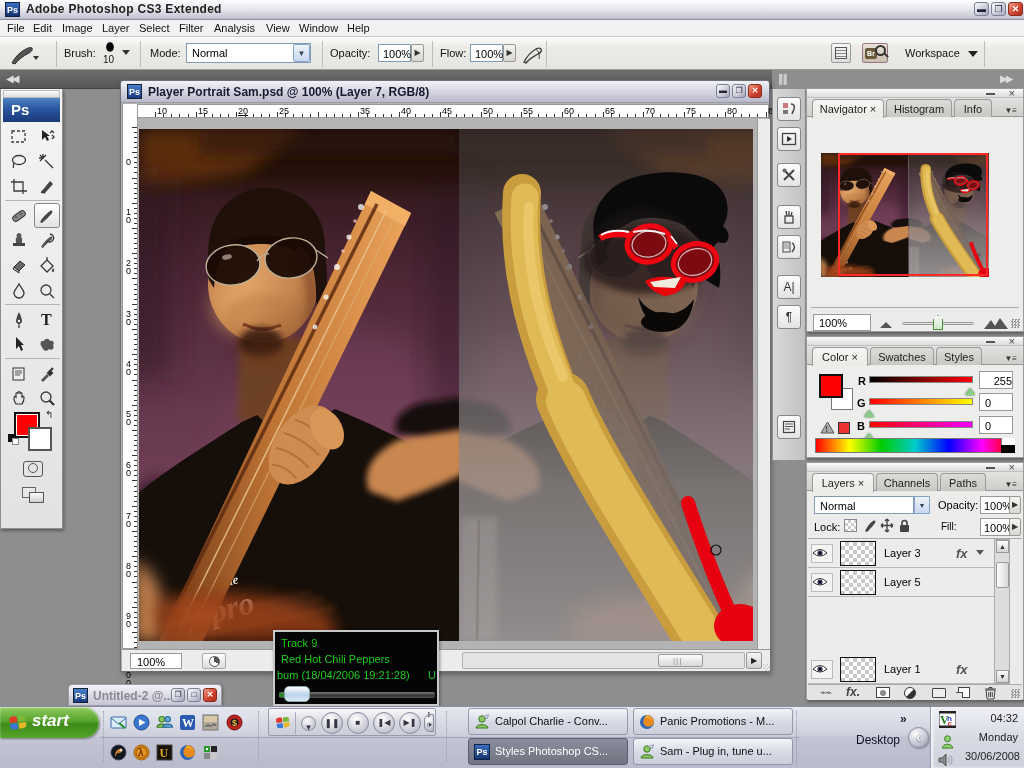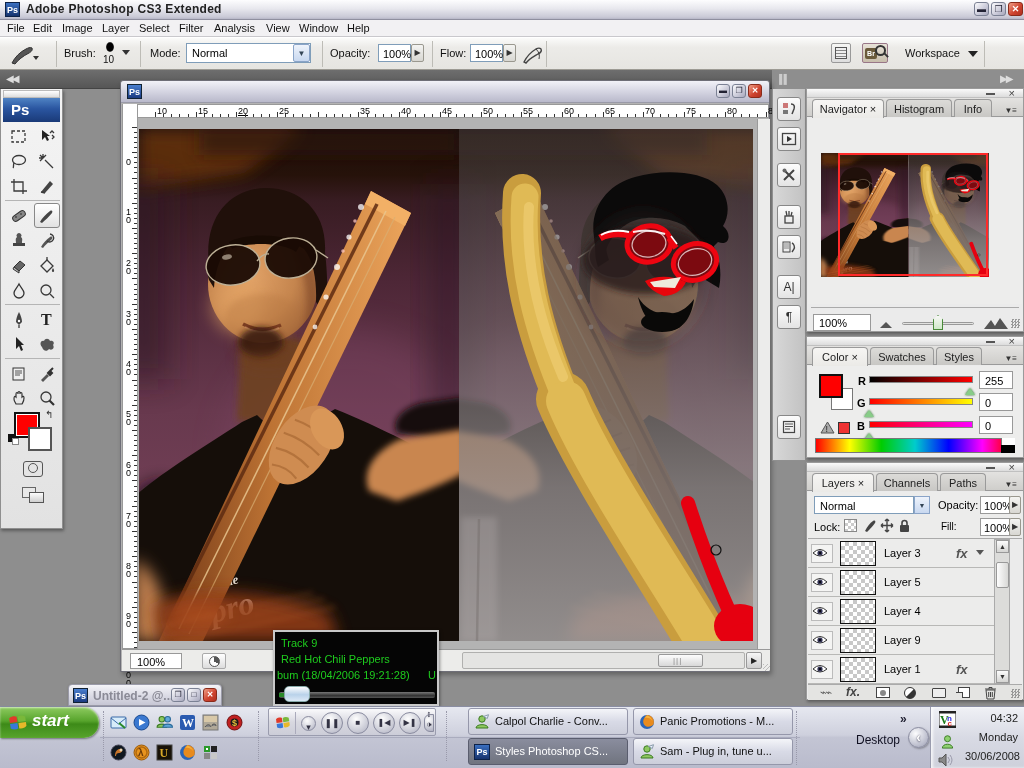--- a/index.html
+++ b/index.html
@@ -280,20 +280,21 @@
  <div class="abs" style="left:22px;top:372px;width:20px;height:16px;border:1px solid #555;border-radius:3px;"></div>
  <div class="abs" style="left:27px;top:374px;width:10px;height:10px;border:1.5px solid #555;border-radius:50%;"></div>
 
  <div class="abs" style="left:21px;top:398px;width:14px;height:11px;border:1px solid #666;background:#e8e8e8;"></div>
  <div class="abs" style="left:28px;top:403px;width:15px;height:11px;border:1px solid #555;background:linear-gradient(#fcfcfc,#cfcfcf);"></div>
 </div>
 
 <div class="abs" id="docwin">
  <div class="abs" id="doctitle">
   <div class="psico">Ps</div>
+      <div class="t">Player Portrait Sam.psd @ 100% (Layer 7, RGB/8)</div>
   <div class="abs wbtn" style="left:595px;top:3px;width:14px;height:14px;font-size:8px;">▬</div>
   <div class="abs wbtn" style="left:611px;top:3px;width:14px;height:14px;font-size:8px;">❐</div>
   <div class="abs wbtn close" style="left:627px;top:3px;width:14px;height:14px;font-size:8px;">✕</div>
  </div>
  <div class="abs" id="rcorner"></div>
  <div class="abs ruler" id="hruler">
       <span class="rnum" style="left:19px;top:1px;">10</span>
       <span class="rnum" style="left:60px;top:1px;">15</span>
       <span class="rnum" style="left:100px;top:1px;text-decoration:underline;">20</span>
       <span class="rnum" style="left:141px;top:1px;">25</span>
@@ -743,21 +744,21 @@
   <div class="tab" style="left:63px;width:64px;">Swatches</div>
   <div class="tab" style="left:129px;width:46px;">Styles</div>
   <div class="pmenu" style="right:6px;top:8px;">▼≡</div>
  </div>
  <div class="abs" style="left:1px;top:29px;width:214px;height:91px;background:#ededec;"></div>
  <div class="abs" style="left:24px;top:51px;width:22px;height:22px;background:#fff;border:1px solid #777;"></div>
  <div class="abs" style="left:12px;top:37px;width:24px;height:24px;background:#f00;border:2px solid #111;"></div>
  <span class="abs" style="left:51px;top:38px;font-size:11px;font-weight:bold;">R</span>
  <div class="abs" style="left:62px;top:39px;width:104px;height:7px;border:1px solid #888;background:linear-gradient(90deg,#000,#f00);"></div>
  <div class="abs" style="left:158px;top:46px;width:0;height:0;border:5px solid #0000;border-bottom:7px solid #8c8;filter:drop-shadow(0 0 1px #262);"></div>
- <div class="abs field" style="left:172px;top:34px;width:34px;height:18px;padding:3px 0 0 5px;border-color:#999;">255</div>
+ <div class="abs field" style="left:172px;top:34px;width:34px;height:18px;padding:3px 0 0 5px;border-color:#999;text-align:right;">255</div>
  <span class="abs" style="left:50px;top:60px;font-size:11px;font-weight:bold;">G</span>
  <div class="abs" style="left:62px;top:61px;width:104px;height:7px;border:1px solid #888;background:linear-gradient(90deg,#f00,#ff0);"></div>
  <div class="abs" style="left:57px;top:68px;width:0;height:0;border:5px solid #0000;border-bottom:7px solid #8c8;filter:drop-shadow(0 0 1px #262);"></div>
  <div class="abs field" style="left:172px;top:56px;width:34px;height:18px;padding:3px 0 0 5px;border-color:#999;">0</div>
  <svg class="abs" style="left:13px;top:84px;" width="15" height="13" viewBox="0 0 15 13">
       <path d="M7.5 1 L14 12 L1 12 Z" fill="#aaa" stroke="#555"></path>
       <text x="5.5" y="11" font-size="9" fill="#222">!</text>
     </svg>
  <div class="abs" style="left:31px;top:85px;width:12px;height:12px;background:#e33;border:1px solid #333;"></div>
  <span class="abs" style="left:50px;top:83px;font-size:11px;font-weight:bold;">B</span>
@@ -814,38 +815,20 @@
       <div class="abs" style="left:168px;top:11px;width:0;height:0;border:4px solid #0000;border-top:5px solid #555;"></div>
     </div>
     <div class="abs" style="left:1px;top:105px;width:186px;height:29px;background:#ececeb;border-bottom:1px solid #b8b8b6;">
  <div class="abs" style="left:3px;top:5px;width:22px;height:19px;background:#f4f4f3;border:1px solid #bbb;"><svg width="16" height="12" viewBox="0 0 16 12">
           <path d="M1 6 Q8 -1 15 6 Q8 12 1 6 Z" fill="#fff" stroke="#333"></path>
           <circle cx="8" cy="6" r="2.6" fill="#335"></circle>
           <circle cx="8" cy="6" r="1.1" fill="#000"></circle>
         </svg></div>
  <div class="abs" style="left:32px;top:2px;width:36px;height:25px;border:1.5px solid #111;background:repeating-conic-gradient(#c8c8c8 0 25%,#fff 0 50%);background-size:8px 8px;"></div>
  <span class="abs" style="left:76px;top:8px;font-size:11px;">Layer 5</span>
-    </div>
-    <div class="abs" style="left:1px;top:134px;width:186px;height:29px;background:#ececeb;border-bottom:1px solid #b8b8b6;">
- <div class="abs" style="left:3px;top:5px;width:22px;height:19px;background:#f4f4f3;border:1px solid #bbb;"><svg width="16" height="12" viewBox="0 0 16 12">
-          <path d="M1 6 Q8 -1 15 6 Q8 12 1 6 Z" fill="#fff" stroke="#333"></path>
-          <circle cx="8" cy="6" r="2.6" fill="#335"></circle>
-          <circle cx="8" cy="6" r="1.1" fill="#000"></circle>
-        </svg></div>
- <div class="abs" style="left:32px;top:2px;width:36px;height:25px;border:1.5px solid #111;background:repeating-conic-gradient(#c8c8c8 0 25%,#fff 0 50%);background-size:8px 8px;"></div>
- <span class="abs" style="left:76px;top:8px;font-size:11px;">Layer 4</span>
-    </div>
-    <div class="abs" style="left:1px;top:163px;width:186px;height:29px;background:#ececeb;border-bottom:1px solid #b8b8b6;">
- <div class="abs" style="left:3px;top:5px;width:22px;height:19px;background:#f4f4f3;border:1px solid #bbb;"><svg width="16" height="12" viewBox="0 0 16 12">
-          <path d="M1 6 Q8 -1 15 6 Q8 12 1 6 Z" fill="#fff" stroke="#333"></path>
-          <circle cx="8" cy="6" r="2.6" fill="#335"></circle>
-          <circle cx="8" cy="6" r="1.1" fill="#000"></circle>
-        </svg></div>
- <div class="abs" style="left:32px;top:2px;width:36px;height:25px;border:1.5px solid #111;background:repeating-conic-gradient(#c8c8c8 0 25%,#fff 0 50%);background-size:8px 8px;"></div>
- <span class="abs" style="left:76px;top:8px;font-size:11px;">Layer 9</span>
     </div>
     <div class="abs" style="left:1px;top:192px;width:186px;height:29px;background:#ececeb;border-bottom:1px solid #b8b8b6;">
  <div class="abs" style="left:3px;top:5px;width:22px;height:19px;background:#f4f4f3;border:1px solid #bbb;"><svg width="16" height="12" viewBox="0 0 16 12">
           <path d="M1 6 Q8 -1 15 6 Q8 12 1 6 Z" fill="#fff" stroke="#333"></path>
           <circle cx="8" cy="6" r="2.6" fill="#335"></circle>
           <circle cx="8" cy="6" r="1.1" fill="#000"></circle>
         </svg></div>
  <div class="abs" style="left:32px;top:2px;width:36px;height:25px;border:1.5px solid #111;background:repeating-conic-gradient(#c8c8c8 0 25%,#fff 0 50%);background-size:8px 8px;"></div>
  <span class="abs" style="left:76px;top:8px;font-size:11px;">Layer 1</span>
       <span class="abs" style="left:148px;top:7px;font-size:13px;font-style:italic;font-weight:bold;color:#555;">fx</span>

